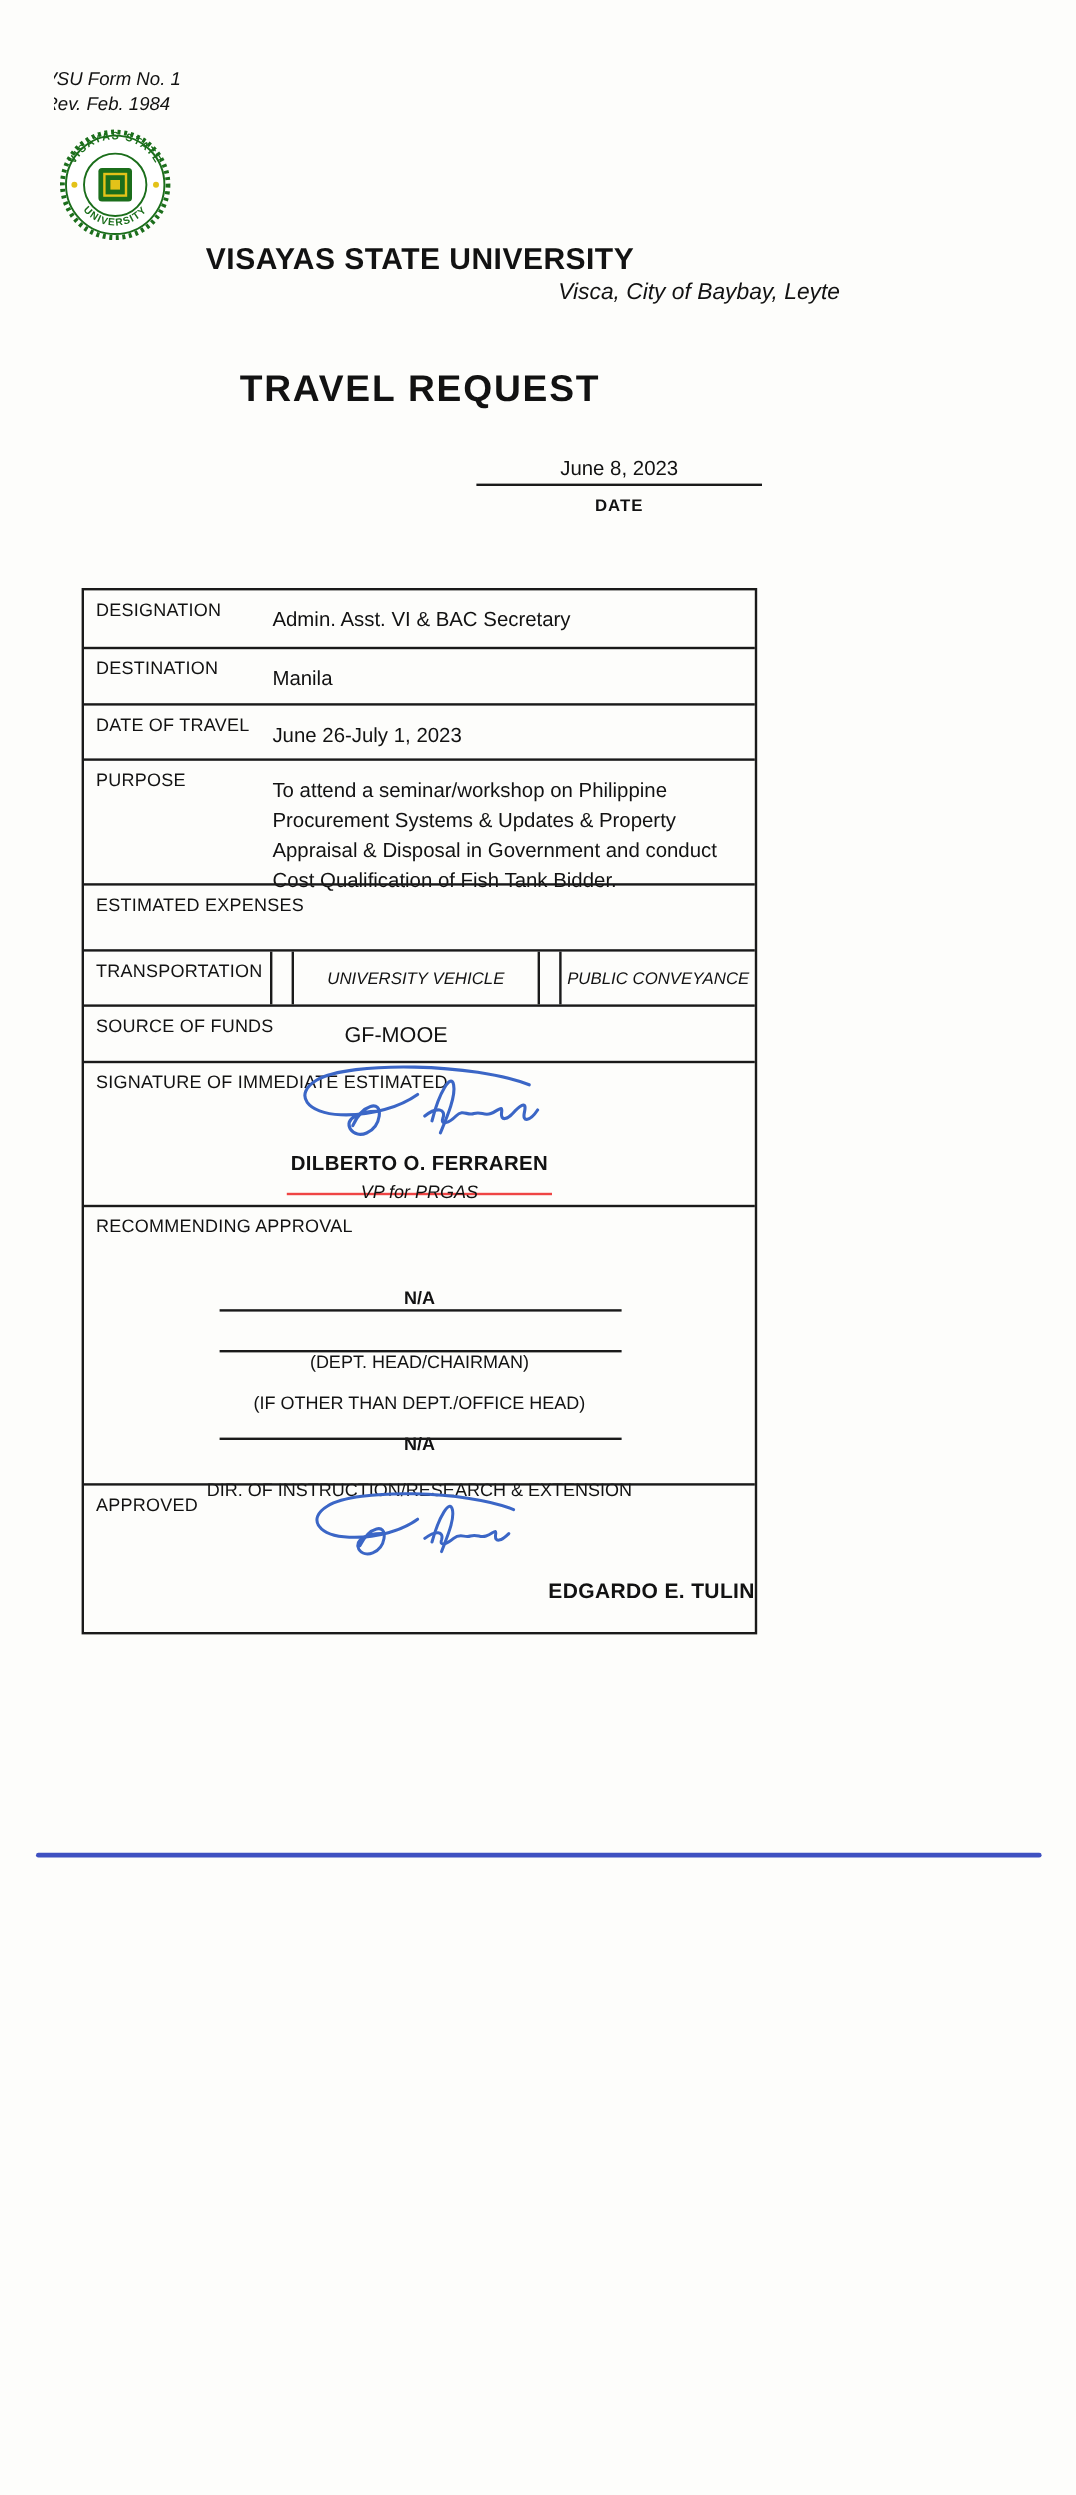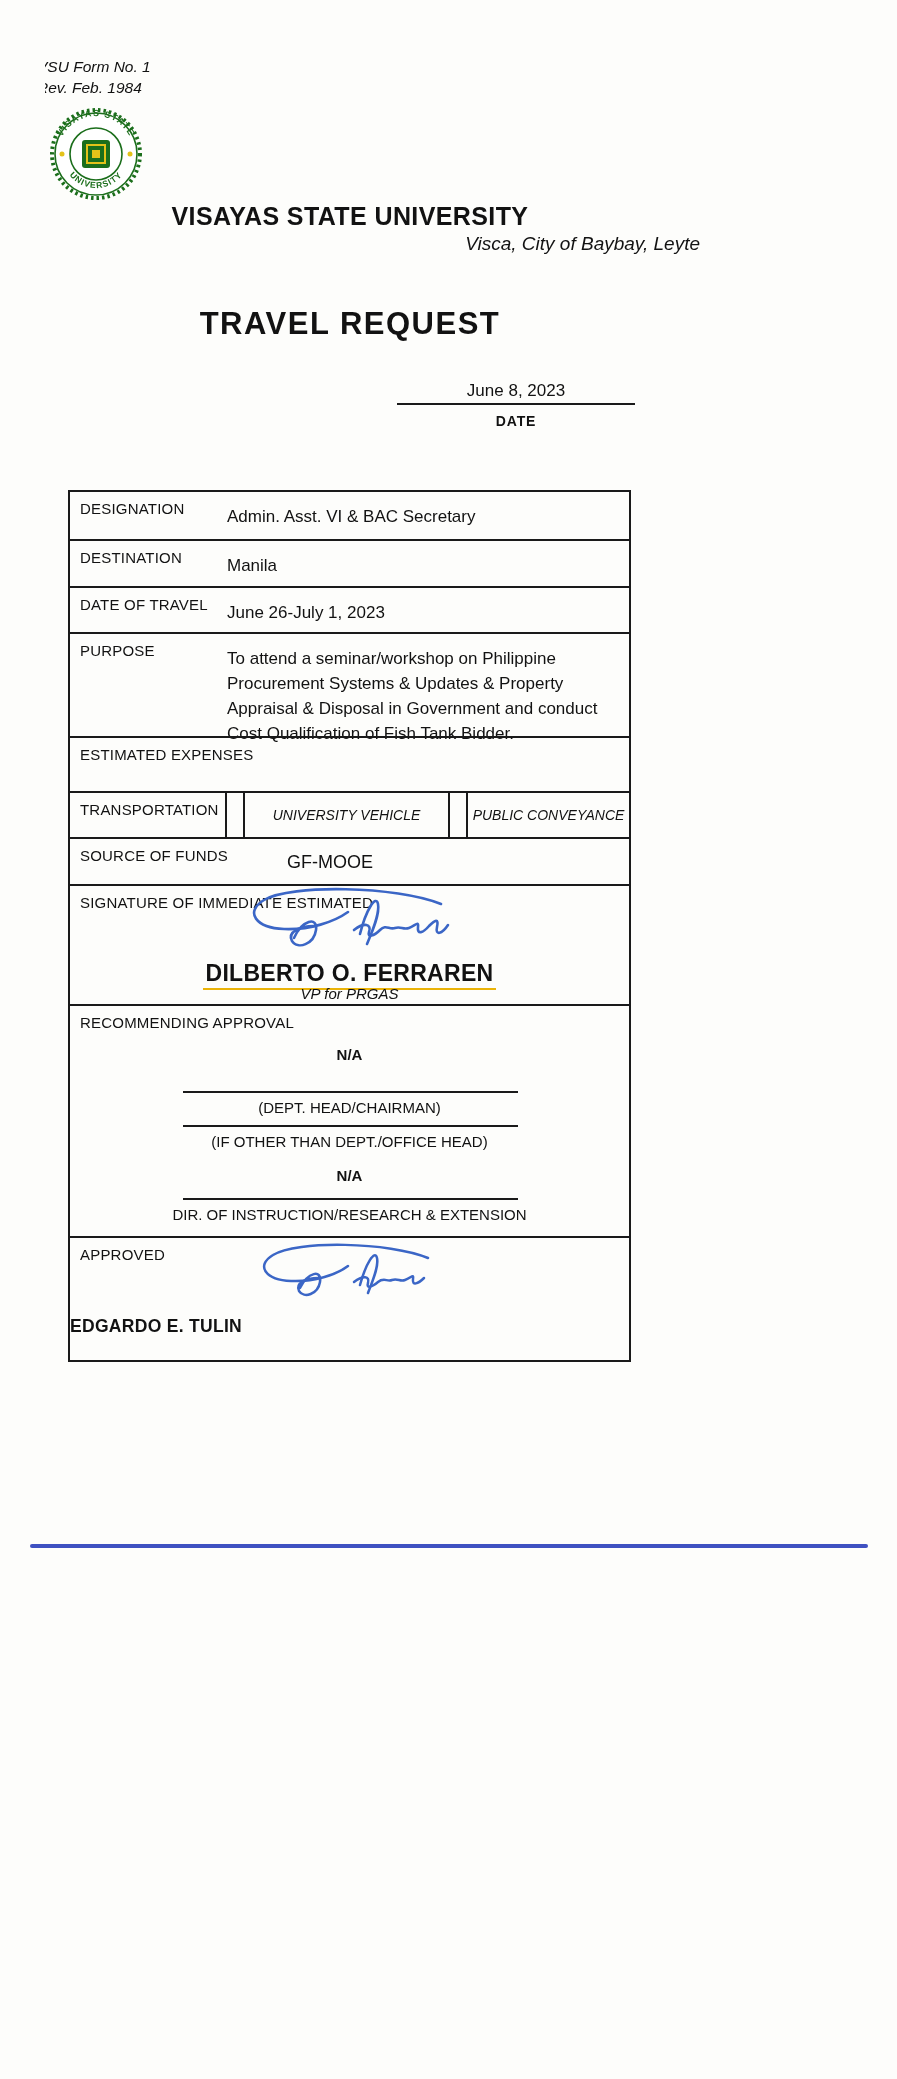--- a/index.html
+++ b/index.html
@@ -47,38 +47,38 @@
   .funds-value { left:217px; top:13px; font-size:18px; }
 
   .r-transport { height:46px; display:flex; }
   .t-label { width:157px; border-right:2px solid #1a1a1a; position:relative; }
   .t-cb { width:18px; border-right:2px solid #1a1a1a; }
   .t-opt { width:205px; border-right:2px solid #1a1a1a; display:flex; align-items:center; justify-content:center; font-style:italic; font-size:14px; white-space:nowrap; }
   .t-opt2 { flex:1; border-right:none; }
 
   .r-super { height:120px; }
   .super-name { position:absolute; top:74px; left:0; right:0; text-align:center; }
-  .super-name span { display:inline-block; font-weight:bold; font-size:23px; border-bottom:2px solid #eab308; padding:0 3px 1px; letter-spacing:0.3px; }
+  .super-name span { display:inline-block; font-weight:bold; font-size:17px; border-bottom:2px solid #ef4444; padding:0 3px 14px; letter-spacing:0.3px; }
   .super-title { position:absolute; top:99px; left:0; right:0; text-align:center; font-style:italic; font-size:15px; }
   .sig2 { position:absolute; left:166px; top:-2px; }
 
   .r-recommend { height:232px; }
-  .c-item { position:absolute; left:0; right:0; text-align:center; font-size:15px; }
+  .c-item { position:absolute; left:0; right:0; text-align:center; font-size:15px;margin-top:28px; }
   .c-line { position:absolute; left:50%; width:335px; margin-left:-167px; border-top:2px solid #1a1a1a; height:0; }
   .rec-na1 { top:40px; font-weight:bold; }
   .rec-line1 { top:85px; }
   .rec-dept { top:93px; }
   .rec-line2 { top:119px; }
   .rec-other { top:127px; }
   .rec-na2 { top:161px; font-weight:bold; }
   .rec-line3 { top:192px; }
   .rec-dir { top:200px; }
 
   .r-approved { height:124px; }
-  .appr-name { position:absolute; top:78px; left:0; right:0; text-align:left; font-weight:bold; font-size:17.5px; letter-spacing:0.3px; }
+  .appr-name { position:absolute; top:78px; left:0; right:0; text-align:right; font-weight:bold; font-size:17.5px; letter-spacing:0.3px; }
   .appr-title { position:absolute; top:101px; left:0; right:0; text-align:center; font-style:italic; font-size:15.5px; }
   .sig3 { position:absolute; left:178px; top:2px; }
 
   .scan-line { position:absolute; left:30px; top:1544px; width:838px; height:4px; background:#3f51c1; border-radius:2px; }
 </style>
 </head>
 <body>
 
 <div class="page">
 

